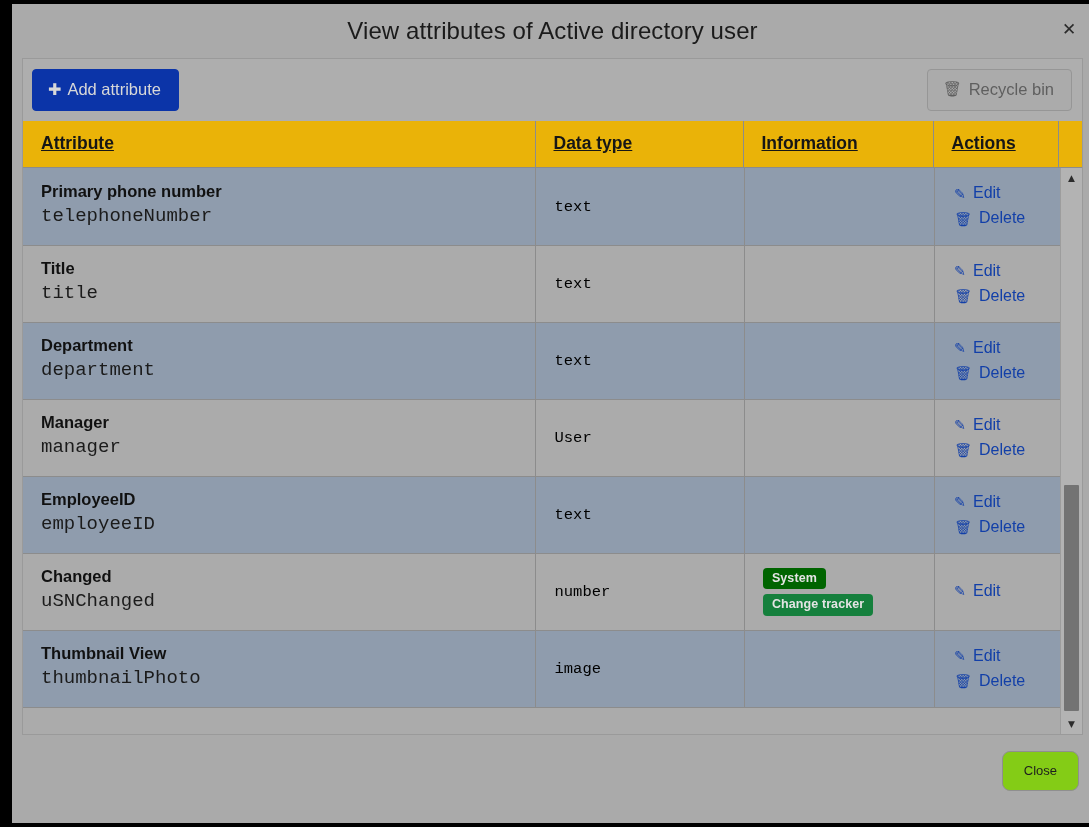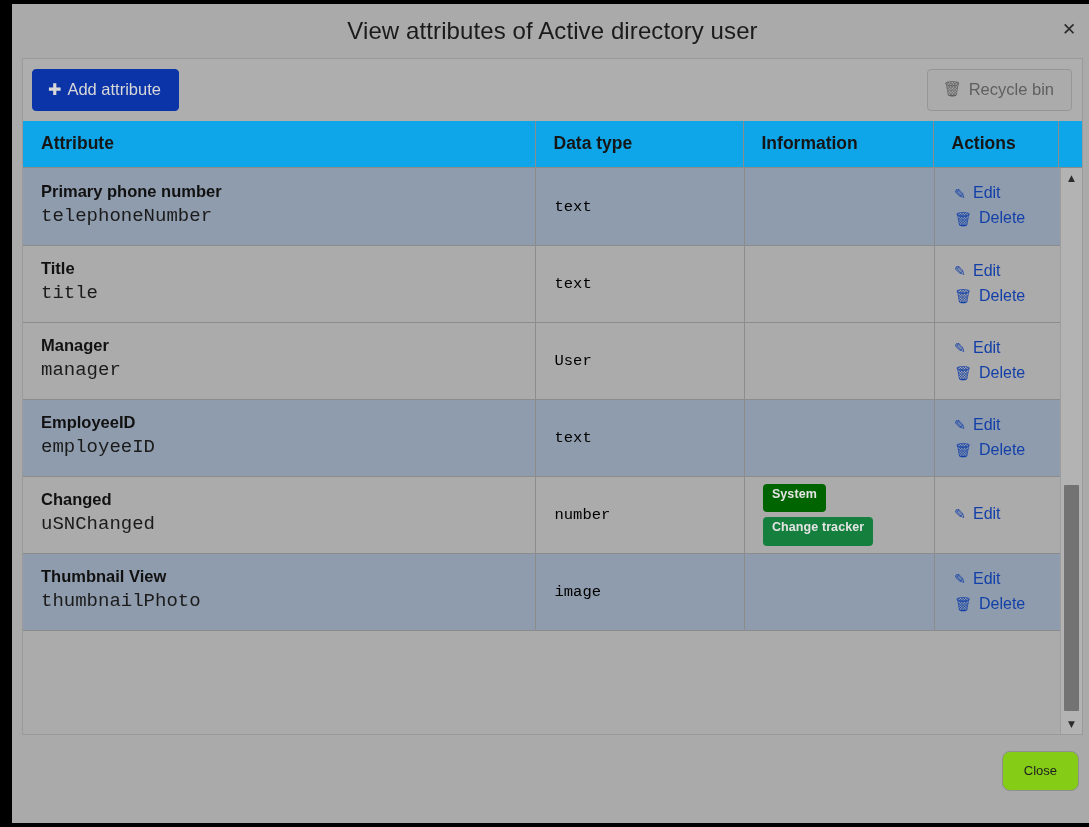--- a/index.html
+++ b/index.html
@@ -122,25 +122,26 @@
   col.c-type { width: 208px; }
   col.c-info { width: 190px; }
   col.c-act  { width: 125px; }
   col.c-sb   { width: 24px; }
 
   thead th {
     text-align: left;
     font-size: 17.5px;
     font-weight: bold;
     color: #161616;
-    background: #0ea5e9;
+    background: #eab308;
     padding: 12px 0 13px 18px;
     border-bottom: 1px solid #8c8c8c;
     border-right: 1px solid #8c8c8c;
     font-family: "Liberation Sans", sans-serif;
+    text-decoration: underline;
   }
   thead th.sb-head { border-right: none; padding: 0; }
 
   .tbody-scroll {
     flex: 1 1 auto;
     min-height: 0;
     position: relative;
     overflow: hidden;
     display: flex;
   }
@@ -180,21 +181,21 @@
     font-family: "Liberation Mono", monospace;
   }
 
   .badges { display: flex; flex-direction: column; align-items: flex-start; gap: 5px; }
   .badge {
     display: inline-block;
     font-size: 12.5px;
     font-weight: bold;
     color: #e4e4e4;
     border-radius: 4px;
-    padding: 4px 9px 12px;
+    padding: 4px 9px 5px;
     line-height: 1;
     letter-spacing: .1px;
   }
   .badge.system { background: #006400; }
   .badge.tracker { background: #0b34a8; }
 
   .actions { display: flex; flex-direction: column; gap: 4px; padding-left: 1px; }
   .action-link {
     display: inline-flex;
     align-items: center;
@@ -347,20 +348,40 @@
                         <span class="ic">✎</span>
                         <span>Edit</span>
                       </a>
                       <a class="action-link">
                         <span class="ic">🗑</span>
                         <span>Delete</span>
                       </a>
                     </div>
                   </td>
                 </tr>
+                <tr class="odd">
+                  <td>
+                    <div class="attr-name">Department</div>
+                    <div class="attr-ldap">department</div>
+                  </td>
+                  <td><span class="dtype">text</span></td>
+                  <td></td>
+                  <td class="col-act">
+                    <div class="actions">
+                      <a class="action-link">
+                        <span class="ic">✎</span>
+                        <span>Edit</span>
+                      </a>
+                      <a class="action-link">
+                        <span class="ic">🗑</span>
+                        <span>Delete</span>
+                      </a>
+                    </div>
+                  </td>
+                </tr>
                 <tr class="even">
                   <td>
                     <div class="attr-name">Manager</div>
                     <div class="attr-ldap">manager</div>
                   </td>
                   <td><span class="dtype">User</span></td>
                   <td></td>
                   <td class="col-act">
                     <div class="actions">
                       <a class="action-link">

